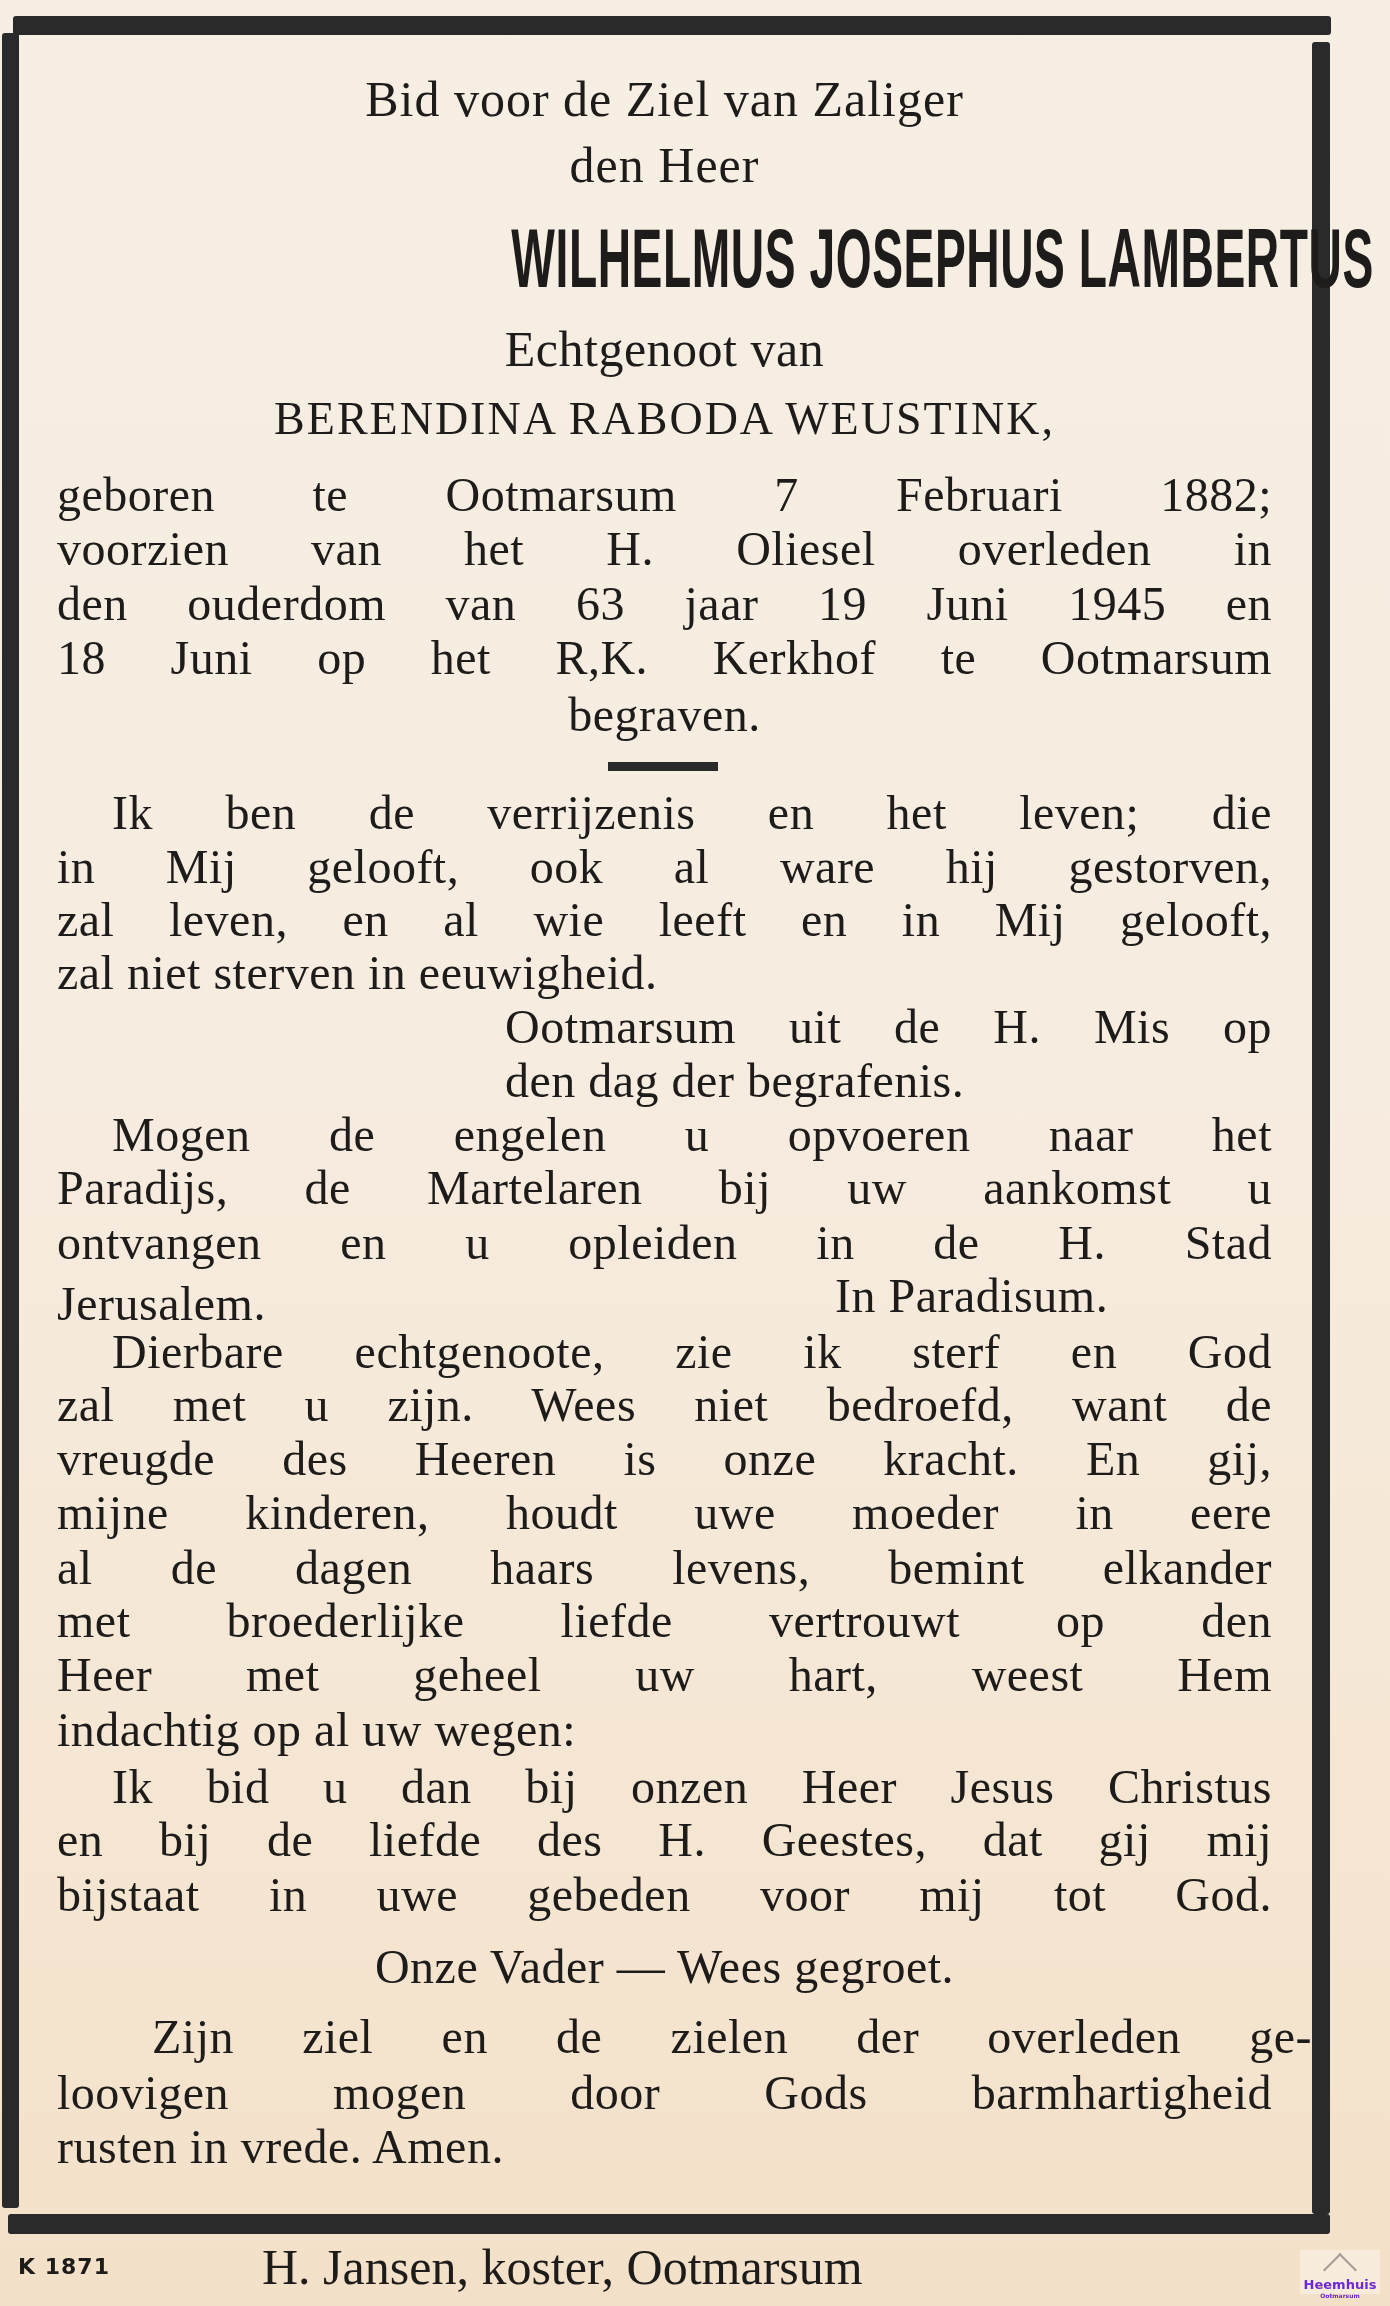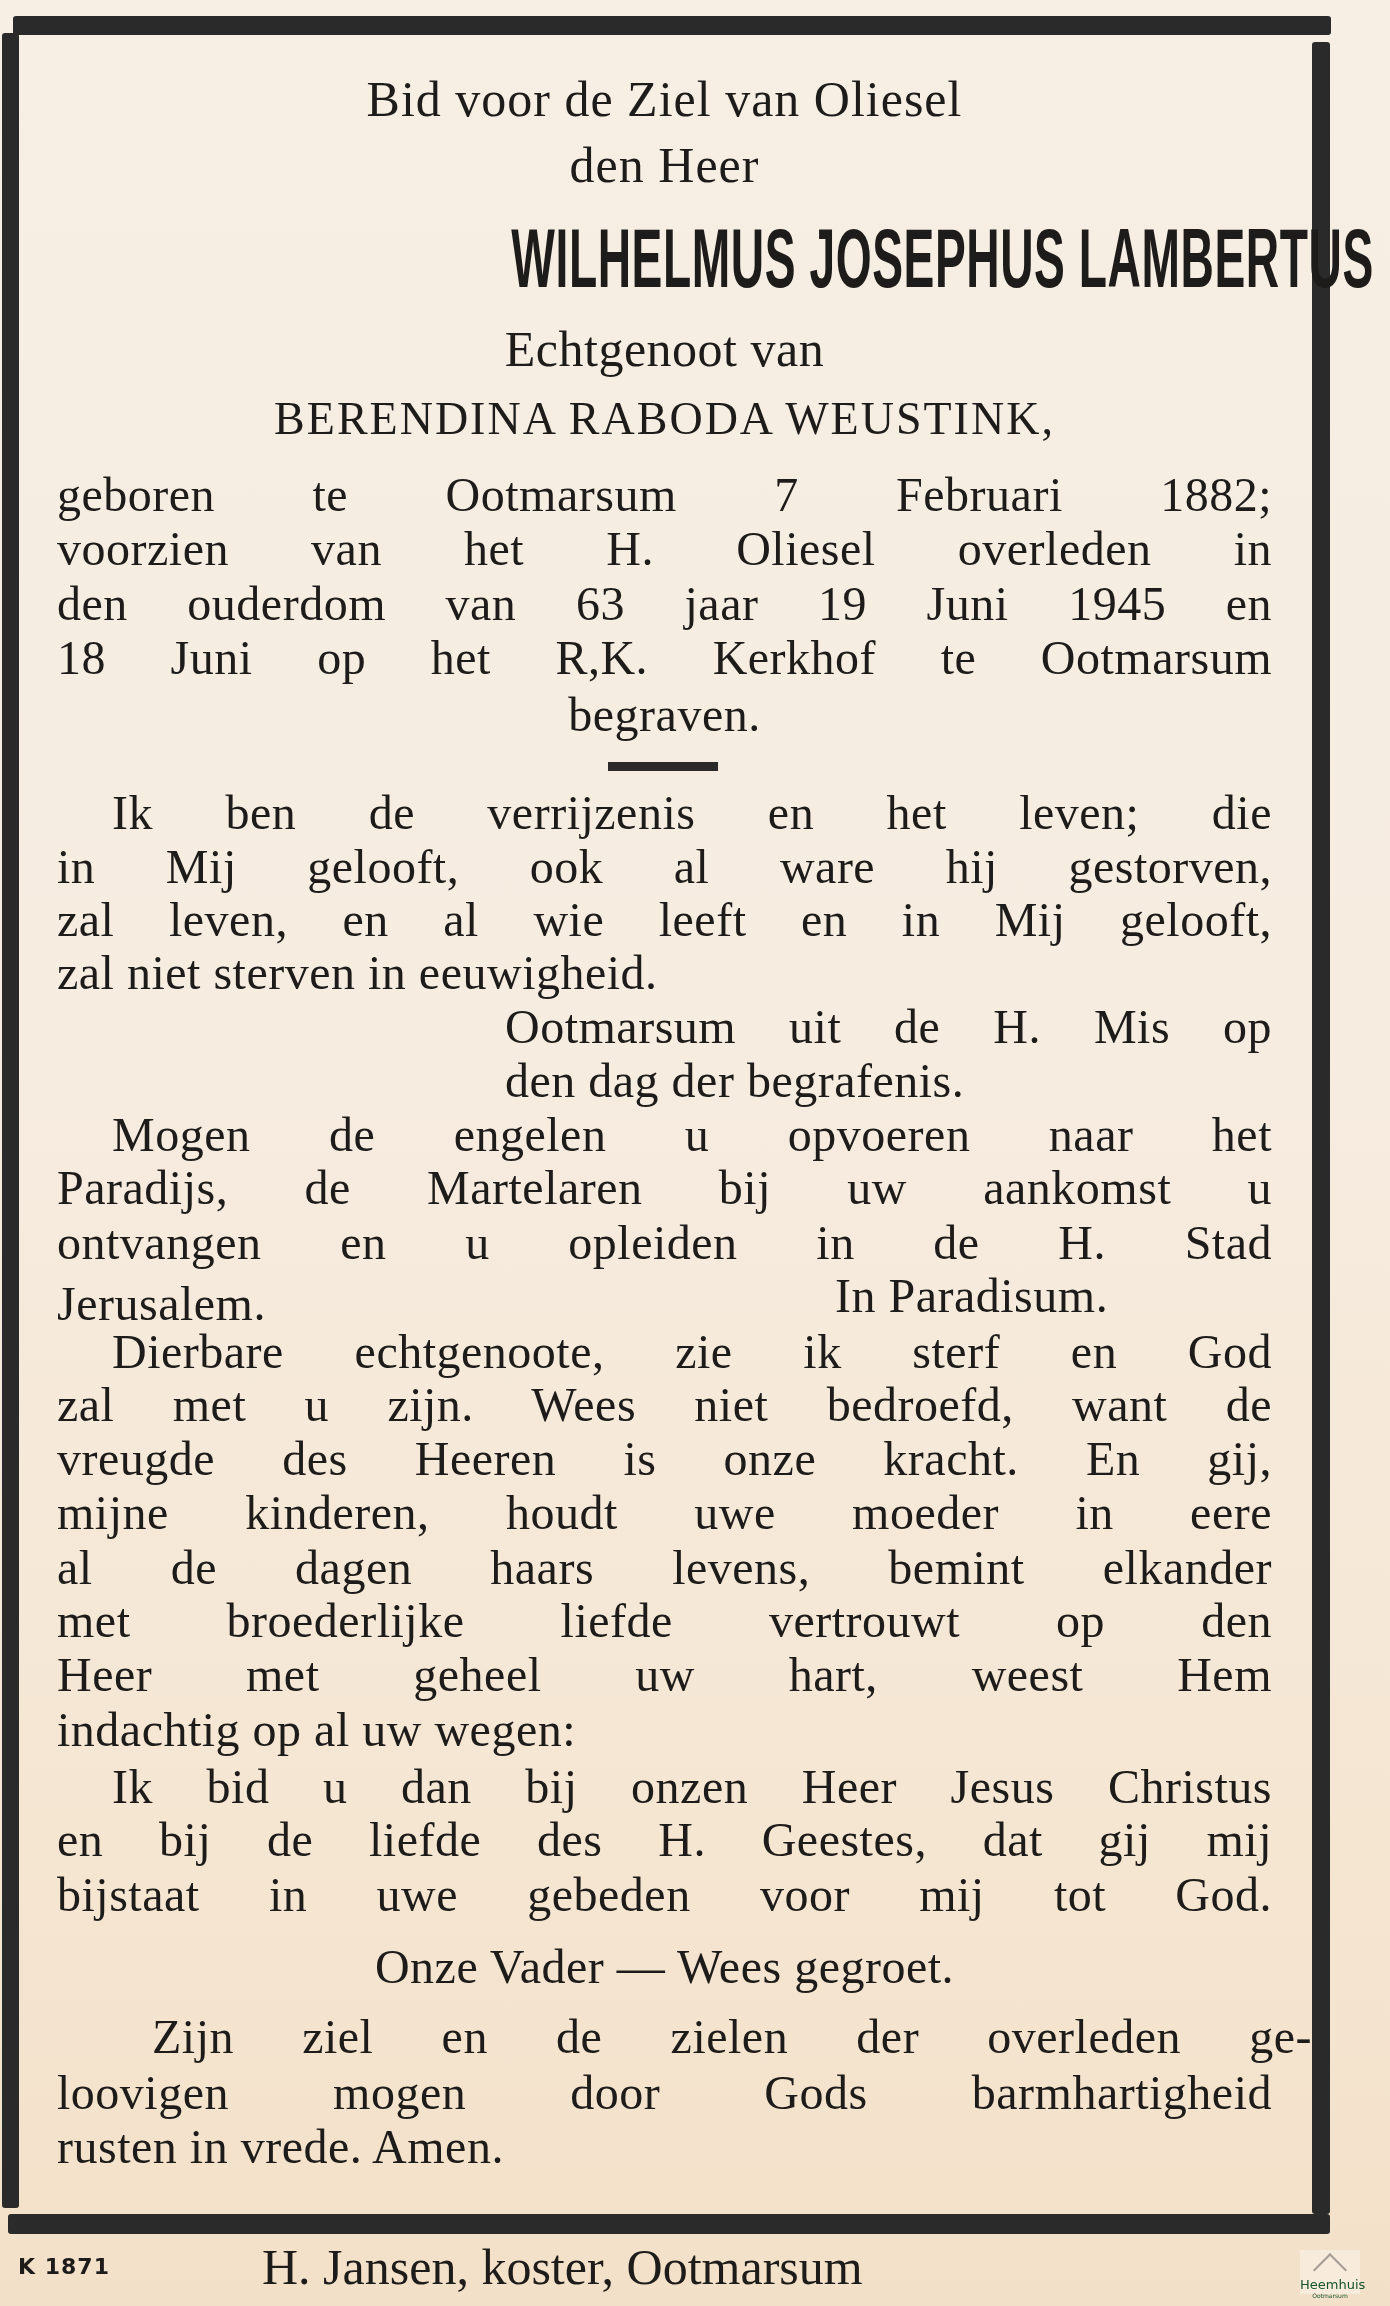--- a/index.html
+++ b/index.html
@@ -13,36 +13,36 @@
   .center{text-align:center;}
   .ind{left:112px;width:1160px;}
   .name{position:absolute;left:57px;width:1215px;top:212px;height:92px;line-height:92px;
       font-family:"Liberation Sans","DejaVu Sans",sans-serif;font-weight:bold;font-size:84px;
       text-align:center;letter-spacing:1px;}
   .name span{display:inline-block;transform:scaleX(0.55);transform-origin:center center;white-space:nowrap;}
   .spouse{font-size:46px;letter-spacing:2px;text-align:center;}
   .divider{position:absolute;left:608px;top:762px;width:110px;height:9px;background:#2b2a2a;}
   .footer{position:absolute;left:262px;top:2240px;height:54px;line-height:54px;font-size:50px;white-space:nowrap;}
   .code{position:absolute;left:18px;top:2254px;font-family:"DejaVu Sans",sans-serif;font-weight:bold;font-size:22px;letter-spacing:1px;}
-  .wm{position:absolute;left:1300px;top:2250px;width:60px;height:44px;background:rgba(255,255,255,0.35);
-      text-align:center;color:#14532d;font-family:"DejaVu Sans",sans-serif;}
+  .wm{position:absolute;left:1300px;top:2250px;width:80px;height:44px;background:rgba(255,255,255,0.35);
+      text-align:center;color:#6d28d9;font-family:"DejaVu Sans",sans-serif;font-weight:bold;}
   .wm .roof{display:block;width:22px;height:22px;margin:0 auto;border-left:2px solid #a59d95;border-top:2px solid #a59d95;
       transform:translateY(8px) rotate(45deg);}
   .wm .t1{display:block;font-size:13px;line-height:14px;margin-top:4px;}
   .wm .t2{display:block;font-size:6px;line-height:7px;}
 </style>
 </head>
 <body>
 
 <div class="bar" style="left:13px;top:16px;width:1318px;height:19px;"></div>
 <div class="bar" style="left:2px;top:33px;width:17px;height:2175px;"></div>
 <div class="bar" style="left:1312px;top:42px;width:18px;height:2172px;"></div>
 <div class="bar" style="left:8px;top:2214px;width:1322px;height:20px;"></div>
 
-<div class="ln center" style="top:72px;font-size:50px;letter-spacing:1px;">Bid voor de Ziel van Oliesel</div>
+<div class="ln center" style="top:72px;font-size:50px;letter-spacing:1px;">Bid voor de Ziel van Zaliger</div>
 <div class="ln center" style="top:138px;font-size:50px;letter-spacing:1px;">den Heer</div>
 
 <div class="name"><span>WILHELMUS JOSEPHUS LAMBERTUS BLOEMEN</span></div>
 
 <div class="ln center" style="top:322px;font-size:50px;font-family:Liberation Serif, serif;">Echtgenoot van</div>
 <div class="ln center spouse" style="top:392px;">BERENDINA RABODA WEUSTINK,</div>
 
 <div class="ln just" style="top:468px;">geboren te Ootmarsum 7 Februari 1882;</div>
 <div class="ln just" style="top:522px;">voorzien van het H. Oliesel overleden in</div>
 <div class="ln just" style="top:577px;">den ouderdom van 63 jaar 19 Juni 1945 en</div>

